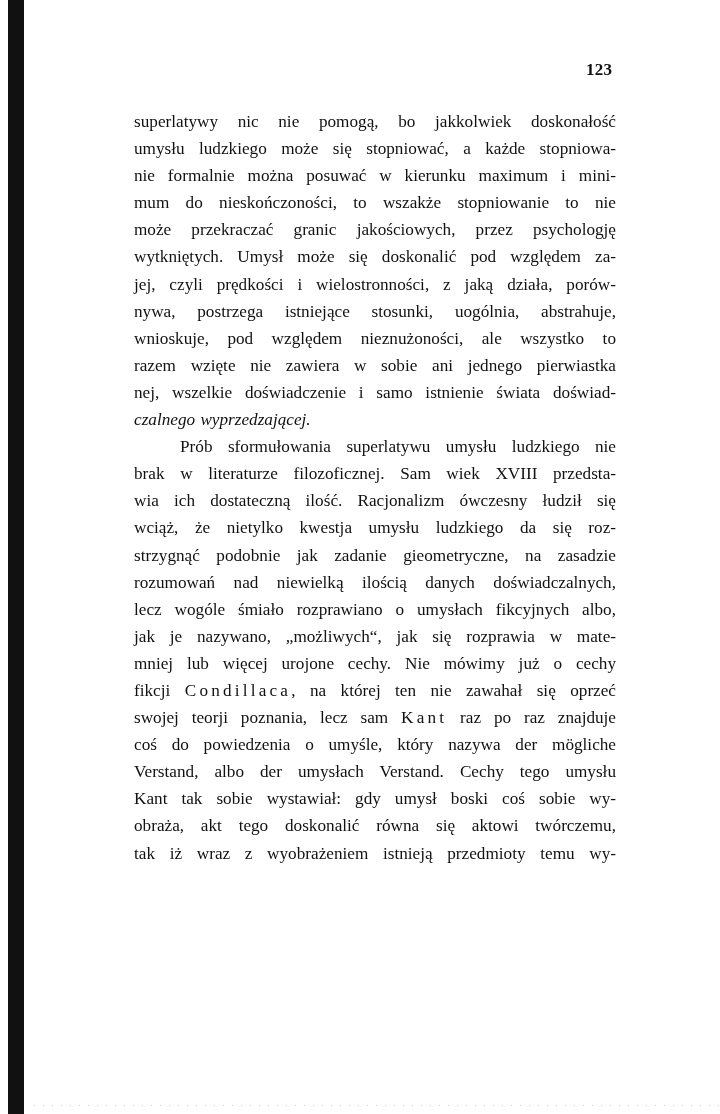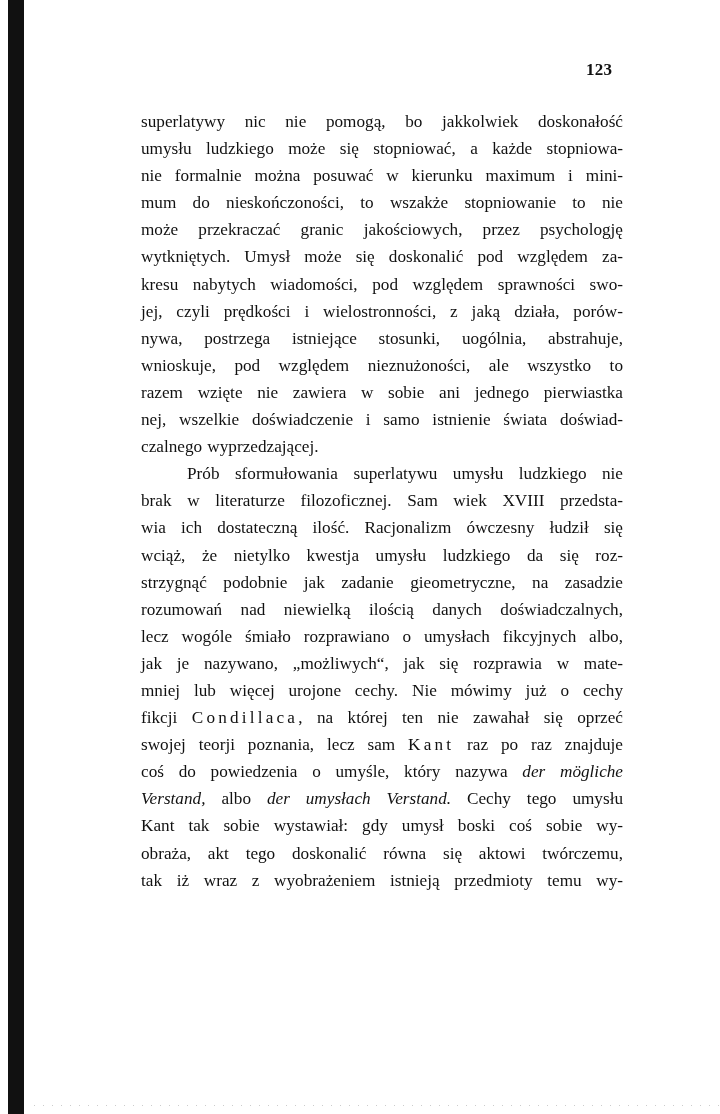--- a/index.html
+++ b/index.html
@@ -7,30 +7,30 @@
       width: 720px; height: 1114px; background: #ffffff; position: relative; overflow: hidden;
       font-family: "Liberation Serif", "DejaVu Serif", serif; color: #111111;
     }
     .binding-edge {
       position: absolute; left: 8px; top: 0; width: 16px; height: 1114px; background: #111111;
     }
     .page-number {
       position: absolute; left: 586px; top: 60px; font-size: 17px; letter-spacing: 0.3px; font-weight: bold;
     }
     .text-block {
-      position: absolute; left: 141px; top: 108px; width: 482px;
+      position: absolute; left: 134px; top: 108px; width: 482px;
     }
     .line {
       display: block; height: 27.1px; line-height: 27.1px; font-size: 17.2px;
       text-align: justify; text-align-last: justify; white-space: nowrap; word-spacing: 1px;
     }
-    .line.last { text-align-last: left; }
+    .line.last { text-align-last: left; font-style: italic; }
     .line.indent { padding-left: 46px; }
     .spaced { letter-spacing: 3.2px; }
-    .ital { font-style: italic; }
+    .ital { }
     .bottom-noise {
       position: absolute; left: 30px; right: 0; top: 1104px; height: 3px;
       background-image: radial-gradient(circle, #999 0.6px, transparent 0.8px);
       background-size: 9px 3px; opacity: 0.5;
     }
     .line span { white-space: pre; }
   </style>
 </head>
 <body>
 
@@ -38,21 +38,20 @@
 
 <div class="page-number">123</div>
 
 <div class="text-block">
   <span class="line">superlatywy nic nie pomogą, bo jakkolwiek doskonałość</span>
   <span class="line">umysłu ludzkiego może się stopniować, a każde stopniowa-</span>
   <span class="line">nie formalnie można posuwać w kierunku maximum i mini-</span>
   <span class="line">mum do nieskończoności, to wszakże stopniowanie to nie</span>
   <span class="line">może przekraczać granic jakościowych, przez psychologję</span>
   <span class="line">wytkniętych. Umysł może się doskonalić pod względem za-</span>
-  <span class="line">kresu nabytych wiadomości, pod względem sprawności swo-</span>
   <span class="line">jej, czyli prędkości i wielostronności, z jaką działa, porów-</span>
   <span class="line">nywa, postrzega istniejące stosunki, uogólnia, abstrahuje,</span>
   <span class="line">wnioskuje, pod względem nieznużoności, ale wszystko to</span>
   <span class="line">razem wzięte nie zawiera w sobie ani jednego pierwiastka</span>
   <span class="line">nej, wszelkie doświadczenie i samo istnienie świata doświad-</span>
   <span class="line last">czalnego wyprzedzającej.</span>
   <span class="line indent">Prób sformułowania superlatywu umysłu ludzkiego nie</span>
   <span class="line">brak w literaturze filozoficznej. Sam wiek XVIII przedsta-</span>
   <span class="line">wia ich dostateczną ilość. Racjonalizm ówczesny łudził się</span>
   <span class="line">wciąż, że nietylko kwestja umysłu ludzkiego da się roz-</span>

